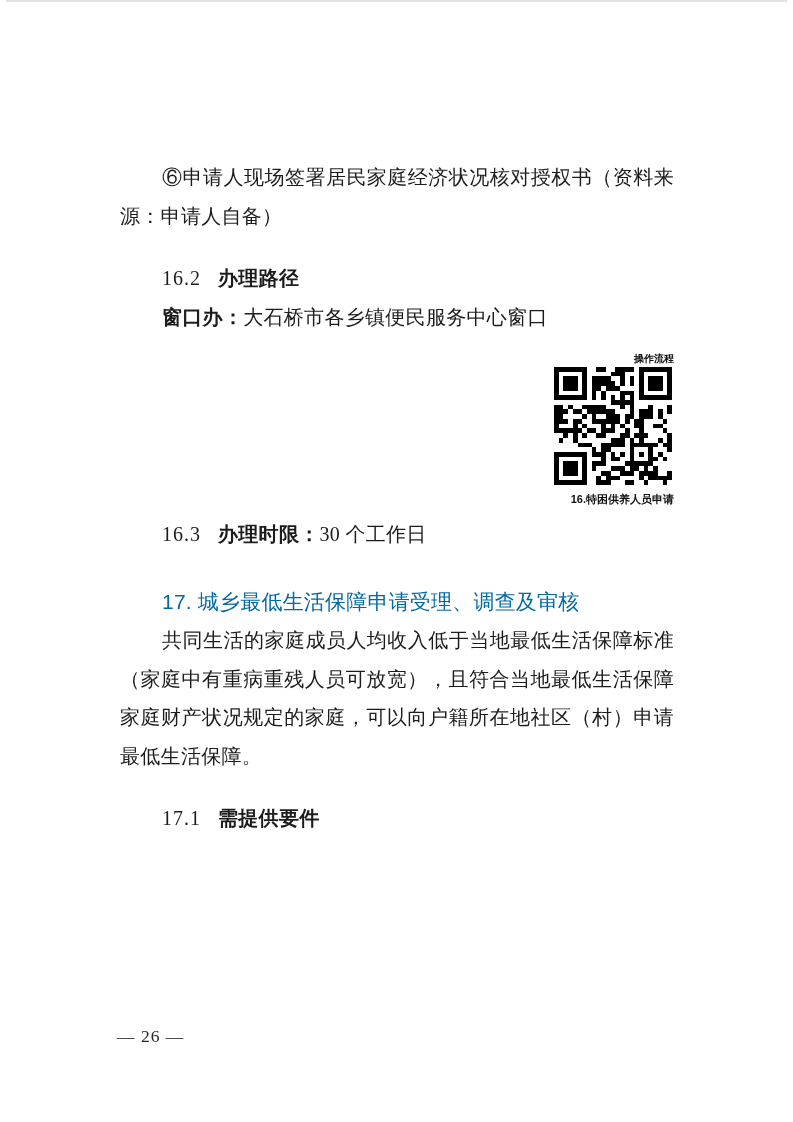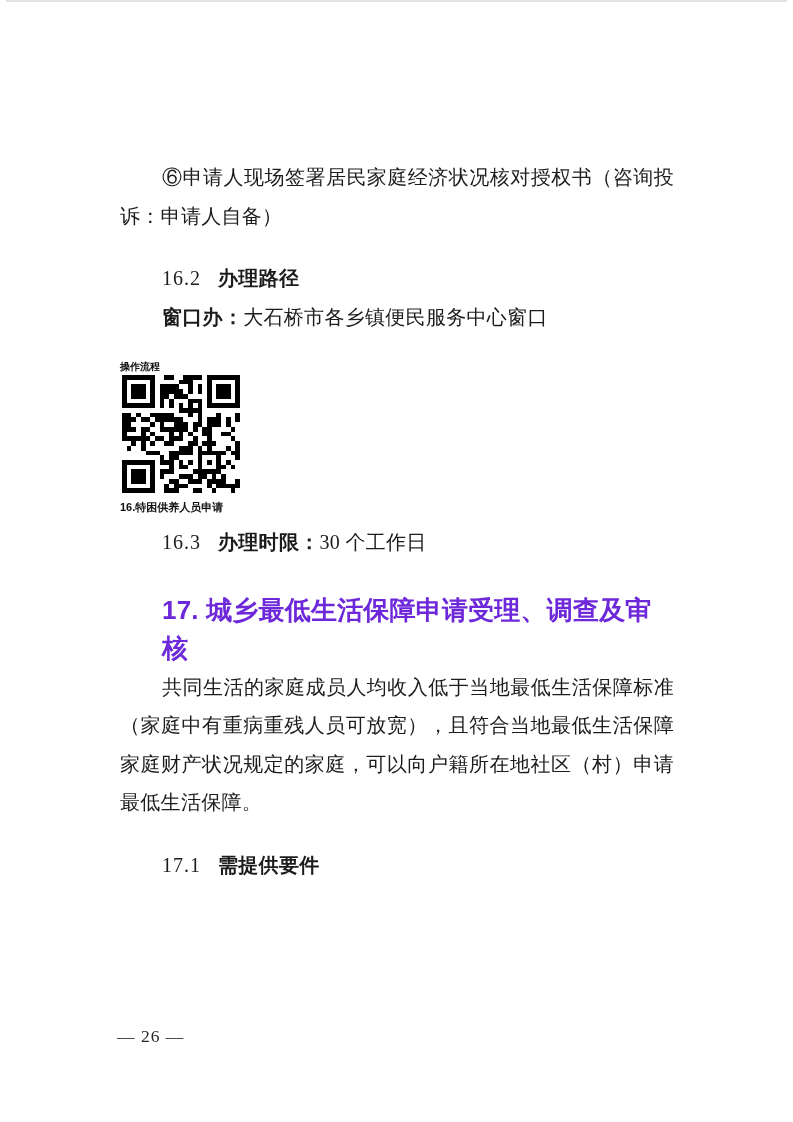--- a/index.html
+++ b/index.html
@@ -45,61 +45,61 @@
   .bold-label { font-weight: bold; }
   .subhead {
     font-size: 20px;
     line-height: 38.5px;
     padding-left: 42px;
     letter-spacing: 0.3px;
     margin-top: 24px;
   }
   .subhead .subtitle { font-weight: bold; }
   .qr-figure {
-    margin-top: 24px;
+    margin-top: 16px;
     margin-bottom: 9px;
-    text-align: left;
+    text-align: right;
   }
   .qr-cap {
     font-family: "Liberation Sans", "DejaVu Sans", sans-serif;
     font-weight: bold;
     color: #111;
   }
   .qr-cap.top { font-size: 10px; line-height: 13px; margin-bottom: 2px; }
   .qr-cap.bottom { font-size: 11px; line-height: 14px; margin-top: 3px; }
   .qr-svg { display: inline-block; background: #fff; }
   .section17-heading {
     font-family: "Liberation Sans", "DejaVu Sans", sans-serif;
-    font-weight: bold;
-    font-size: 26px;
+    font-weight: normal;
+    font-size: 21px;
     line-height: 38.5px;
     padding-left: 42px;
     margin-top: 29px;
-    color: #6d28d9;
+    color: #0369a1;
     letter-spacing: 0.2px;
   }
   .page-footer {
     position: absolute;
     left: 117px;
     top: 1026px;
     font-size: 17.5px;
     color: #2a2a2a;
     letter-spacing: 1px;
     font-family: Liberation Serif, serif;
   }
 </style>
 </head>
 <body>
 
 <div class="page">
   <div class="page-top-edge"></div>
 
   <main class="content">
 
-    <p class="body">⑥申请人现场签署居民家庭经济状况核对授权书（咨询投诉：申请人自备）</p>
+    <p class="body">⑥申请人现场签署居民家庭经济状况核对授权书（资料来源：申请人自备）</p>
 
     <p class="subhead"><span class="num">16.2</span><span class="subtitle">办理路径</span></p>
 
     <p class="body"><span class="bold-label">窗口办：</span><span>大石桥市各乡镇便民服务中心窗口</span></p>
 
     <figure class="qr-figure">
       <figcaption class="qr-cap top">操作流程</figcaption>
       <svg class="qr-svg" viewBox="0 0 25 25" width="122" height="118" shape-rendering="crispEdges" aria-hidden="true" fill="#000000">
           <rect x="0" y="0" width="1" height="1"></rect>
           <rect x="1" y="0" width="1" height="1"></rect>

